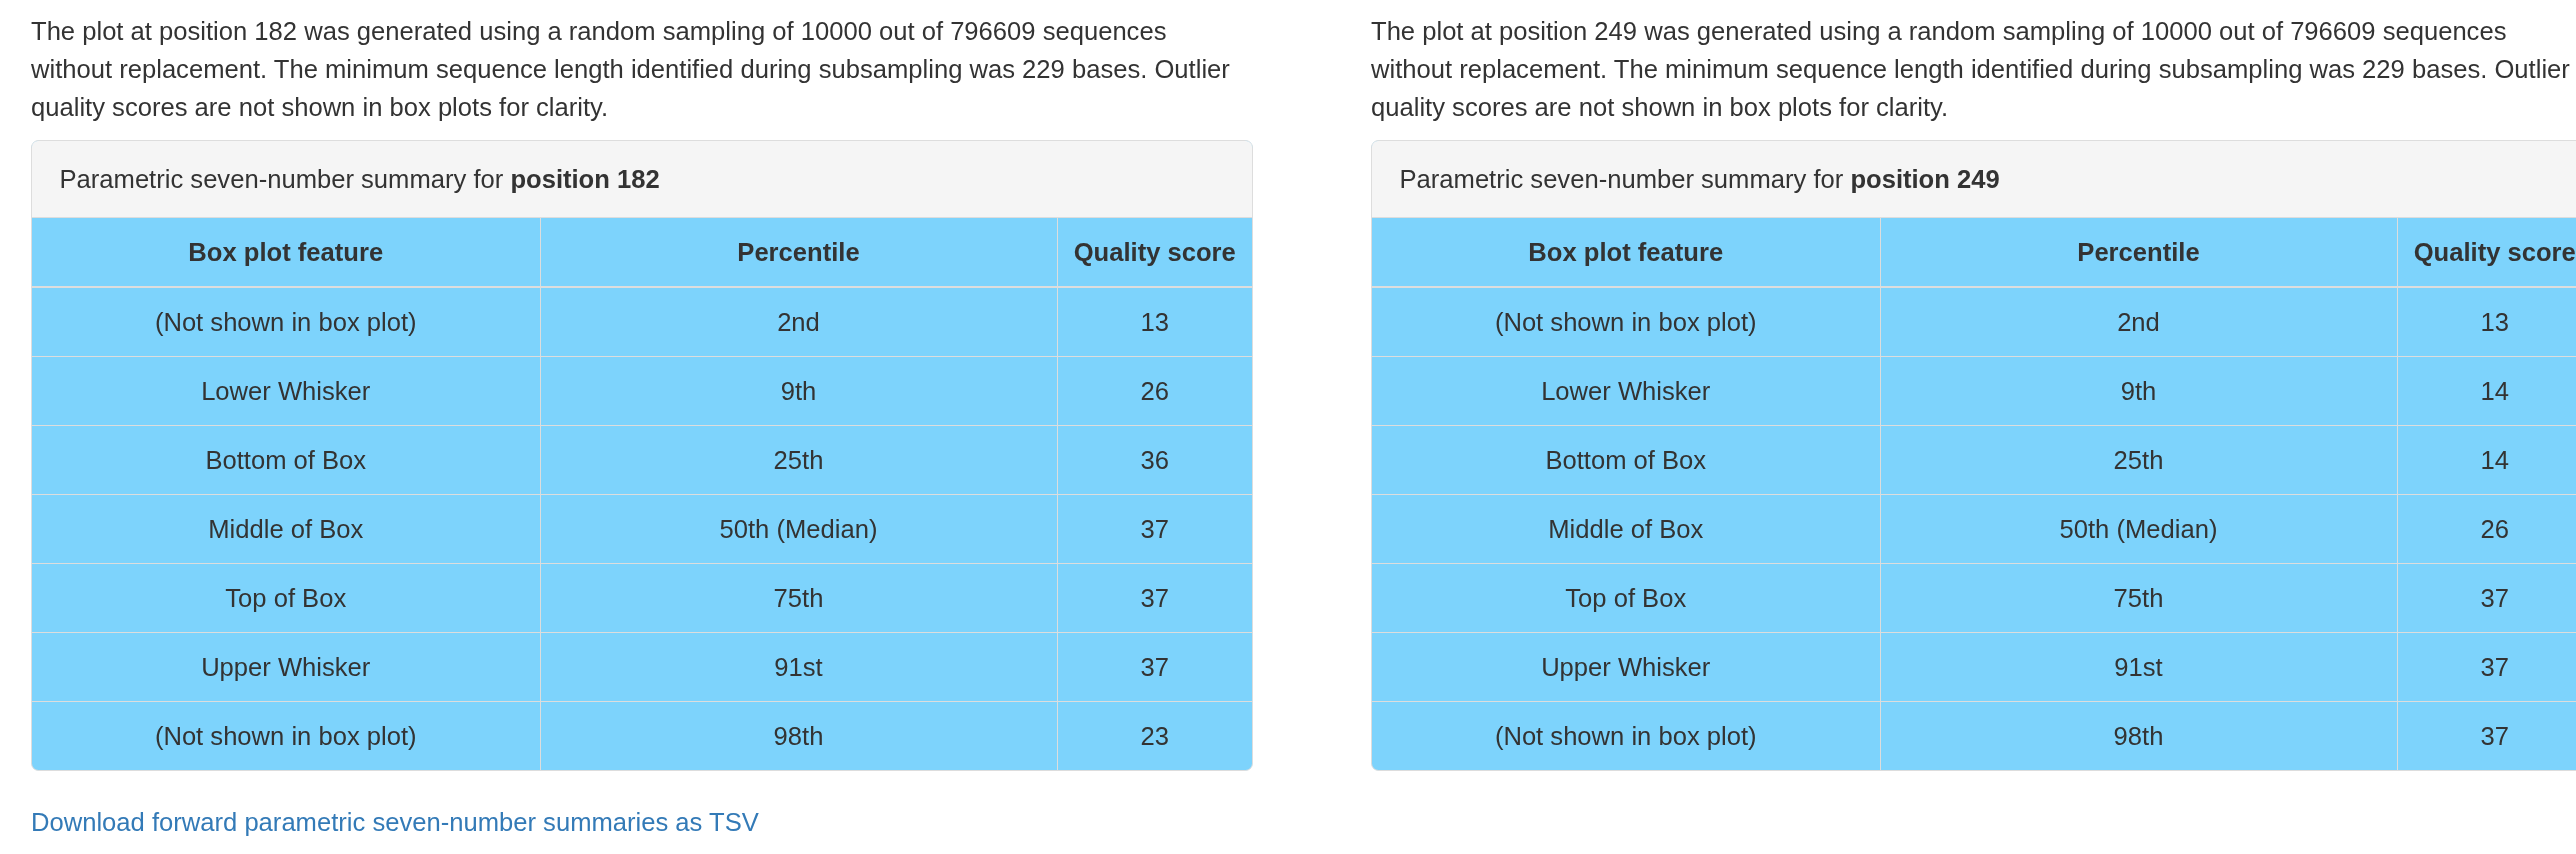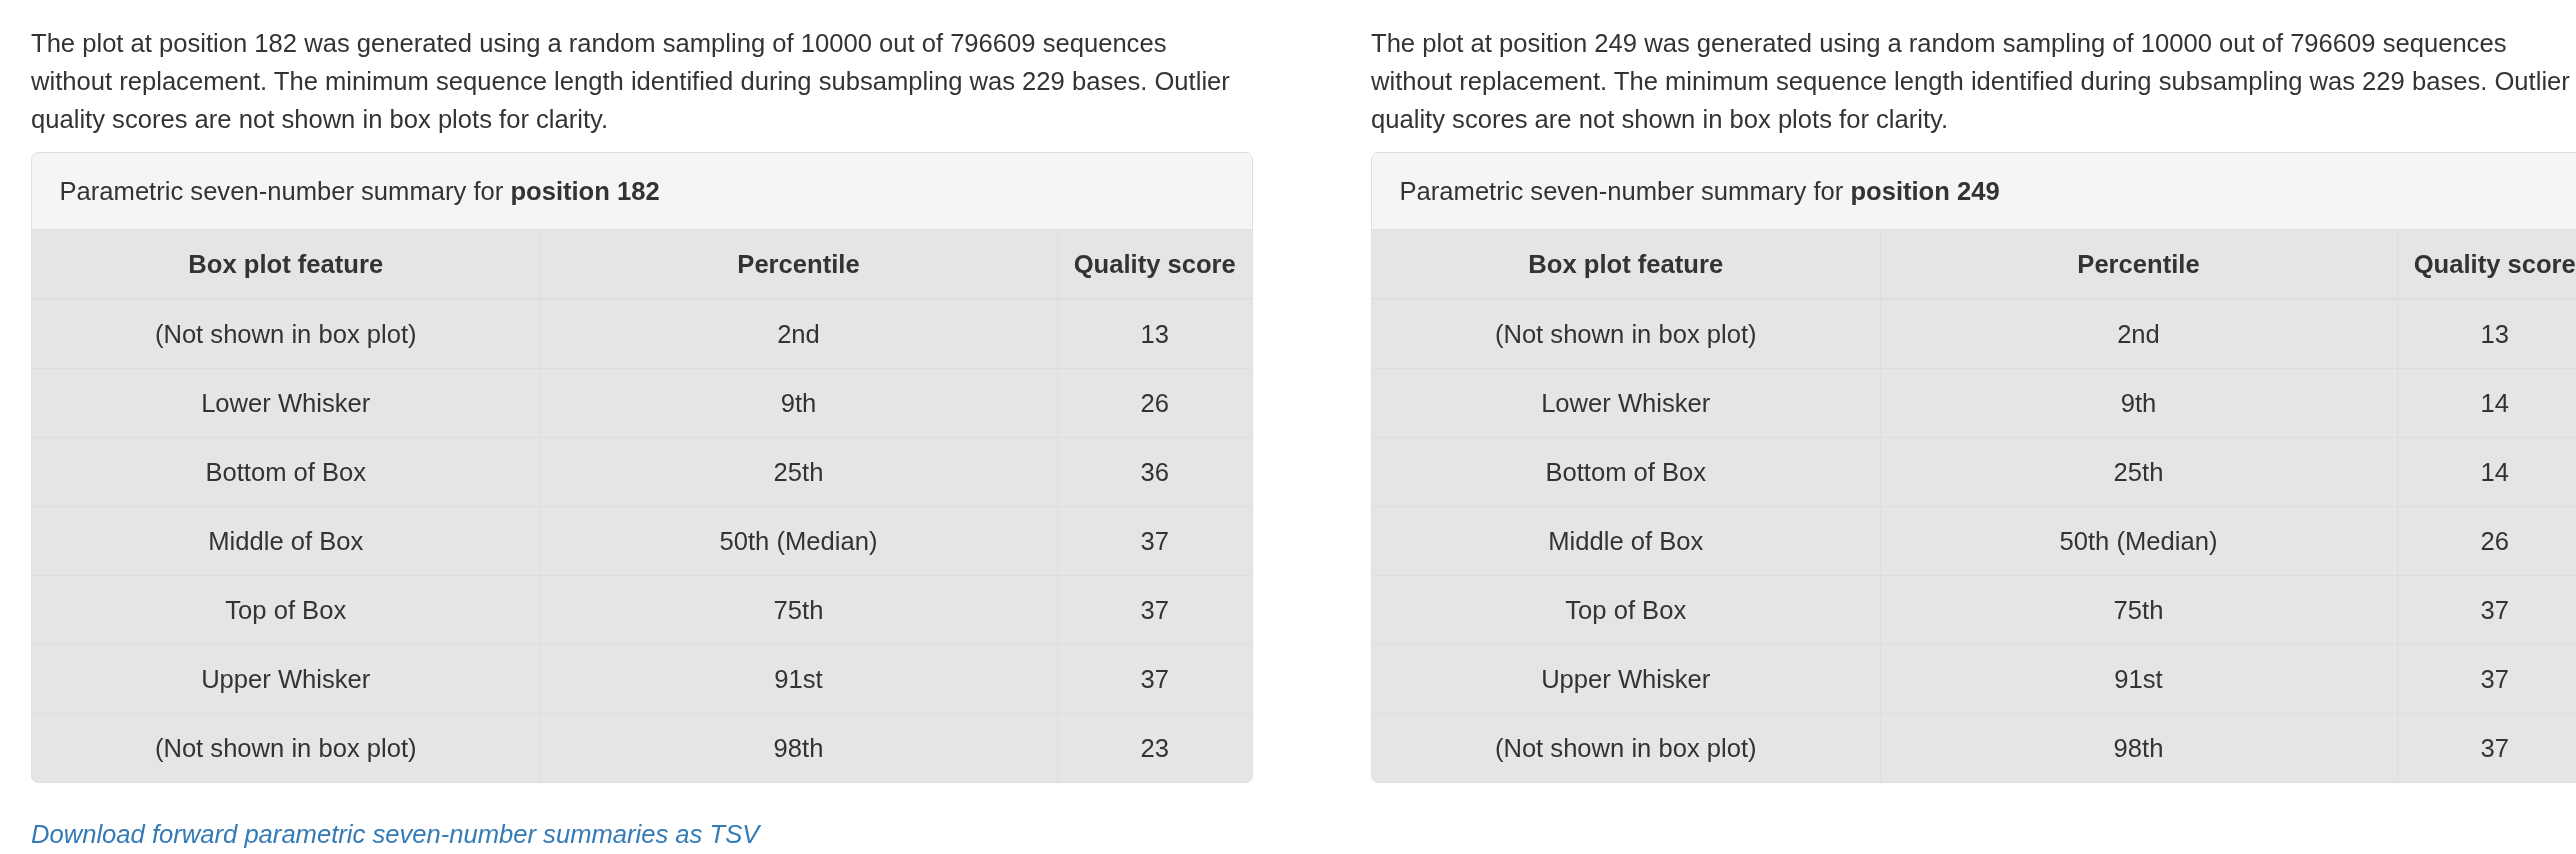--- a/index.html
+++ b/index.html
@@ -2,28 +2,28 @@
 <html style="font-size:15px"><head>
 <meta charset="utf-8">
 <style>
   * { margin:0; padding:0; box-sizing:border-box; }
   html, body { background:#fff; }
   body {
     width:2576px; height:855px; overflow:hidden;
     font-family:"Liberation Sans", sans-serif;
     color:#333;
   }
-  .page { display:flex; gap:118px; padding:24px 0 0 31px; }
+  .page { display:flex; gap:118px; padding:12px 0 0 31px; }
   .col { width:1222px; flex:0 0 auto; }
   .description {
     font-size:25.6px; line-height:38px; color:#333;
     margin:0 0 14.2px 0;
   }
   .panel {
-    border:1.9px solid #ddd; border-radius:7.6px; background:#e5e5e5;
+    border:1.9px solid #ddd; border-radius:7.6px; background:#7dd3fc;
   }
   .panel-heading {
     background:#f5f5f5; border-bottom:1.9px solid #ddd;
     border-radius:5.7px 5.7px 0 0;
     padding:19px 27.5px; font-size:25.6px; line-height:38px; color:#333;
   }
   .panel-heading strong { font-weight:bold; }
   table.summary {
     width:100%; border-collapse:collapse; table-layout:fixed;
     font-size:25.6px; line-height:38px; color:#333;
@@ -31,21 +31,21 @@
   table.summary th, table.summary td {
     text-align:center; padding:15px; vertical-align:middle;
     overflow:hidden; white-space:nowrap;
   }
   table.summary th { font-weight:bold; border-bottom:2.8px solid #ddd; }
   table.summary td { border-top:1.9px solid #ddd; }
   table.summary th + th, table.summary td + td { border-left:1.9px solid #ddd; }
   .tsv-link {
     display:inline-block; margin-top:32px;
     font-size:25.6px; line-height:38px;
-    color:#337ab7; text-decoration:none; cursor:pointer;font-style:italic;
+    color:#337ab7; text-decoration:none; cursor:pointer;
   }
 </style>
 </head>
 <body>
 
 <div class="page">
 
   <section class="col">
     <p class="description">The plot at position 182 was generated using a random sampling of 10000 out of 796609 sequences without replacement. The minimum sequence length identified during subsampling was 229 bases. Outlier quality scores are not shown in box plots for clarity.</p>
 

